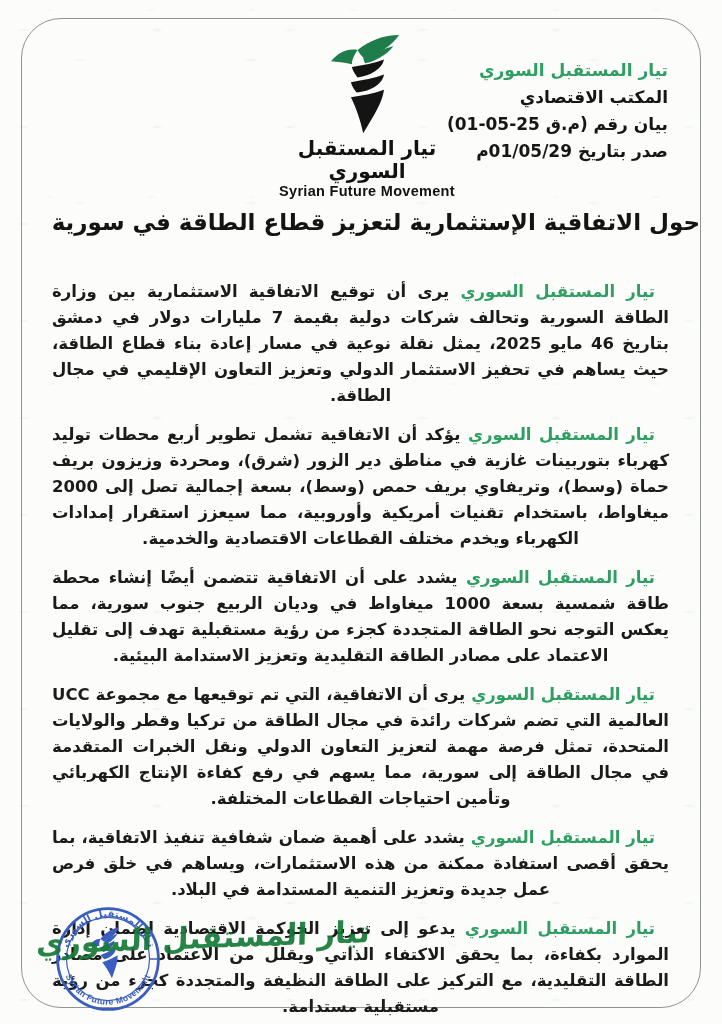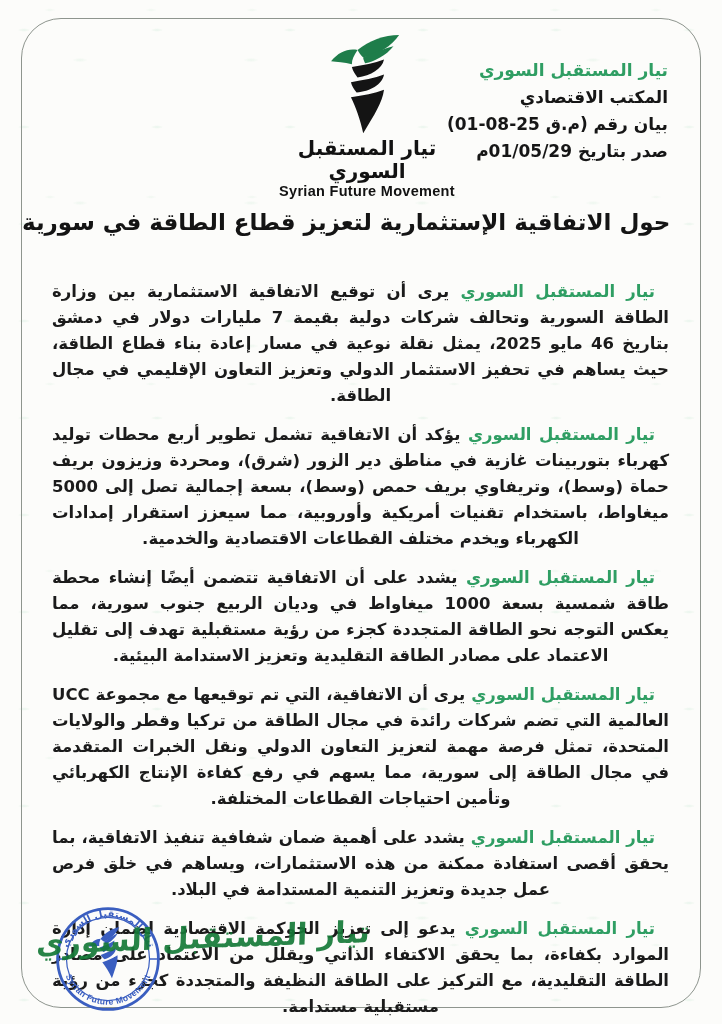--- a/index.html
+++ b/index.html
@@ -31,21 +31,21 @@
   
   .logo{
     position:absolute;left:238px;top:14px;width:214px;text-align:center;
   }
   .logo .bird{display:block;margin:0 auto;}
   .logo .ar{font-size:20px;font-weight:700;line-height:23px;direction:rtl;color:#121212;}
   .logo .en{font-size:14.5px;font-weight:700;letter-spacing:.3px;line-height:17px;
     font-family:"Liberation Sans", sans-serif;color:#121212;}
   
   .title{
-    position:absolute;left:0;right:0;top:190px;text-align:left;direction:rtl;
+    position:absolute;left:0;right:0;top:190px;text-align:right;direction:rtl;
     font-size:23px;font-weight:700;color:#141414;
   }
   
   .paras{
     position:absolute;left:30px;right:31px;top:260px;direction:rtl;
     font-size:16.5px;font-weight:600;line-height:26px;color:#1b1b1b;
     text-align:justify;text-align-last:center;
   }
   .paras p{margin:0 0 13px 0;text-indent:14px;}
   .paras .lead{color:#2f9e63;}
@@ -75,29 +75,29 @@
         <path d="M33,68 C46,66 58,64 68,60 C66,74 58,86 46,106 C43,92 38,78 33,68 Z" fill="#141414"></path>
       </g>
     </svg>
     <div class="ar">تيار المستقبل السوري</div>
     <div class="en">Syrian Future Movement</div>
   </div>
 
   <div class="hdr">
     <div class="org">تيار المستقبل السوري</div>
     <div>المكتب الاقتصادي</div>
-    <div>بيان رقم (م.ق 25-08-01)</div>
+    <div>بيان رقم (م.ق 25-05-01)</div>
     <div>صدر بتاريخ 01/05/29م</div>
   </div>
 
   <div class="title">حول الاتفاقية الإستثمارية لتعزيز قطاع الطاقة في سورية</div>
 
   <div class="paras">
     <p><span class="lead">تيار المستقبل السوري</span><span> يرى أن توقيع الاتفاقية الاستثمارية بين وزارة الطاقة السورية وتحالف شركات دولية بقيمة 7 مليارات دولار في دمشق بتاريخ 46 مايو 2025، يمثل نقلة نوعية في مسار إعادة بناء قطاع الطاقة، حيث يساهم في تحفيز الاستثمار الدولي وتعزيز التعاون الإقليمي في مجال الطاقة.</span></p>
-    <p><span class="lead">تيار المستقبل السوري</span><span> يؤكد أن الاتفاقية تشمل تطوير أربع محطات توليد كهرباء بتوربينات غازية في مناطق دير الزور (شرق)، ومحردة وزيزون بريف حماة (وسط)، وتريفاوي بريف حمص (وسط)، بسعة إجمالية تصل إلى 5000 ميغاواط، باستخدام تقنيات أمريكية وأوروبية، مما سيعزز استقرار إمدادات الكهرباء ويخدم مختلف القطاعات الاقتصادية والخدمية.</span></p>
+    <p><span class="lead">تيار المستقبل السوري</span><span> يؤكد أن الاتفاقية تشمل تطوير أربع محطات توليد كهرباء بتوربينات غازية في مناطق دير الزور (شرق)، ومحردة وزيزون بريف حماة (وسط)، وتريفاوي بريف حمص (وسط)، بسعة إجمالية تصل إلى 2000 ميغاواط، باستخدام تقنيات أمريكية وأوروبية، مما سيعزز استقرار إمدادات الكهرباء ويخدم مختلف القطاعات الاقتصادية والخدمية.</span></p>
     <p><span class="lead">تيار المستقبل السوري</span><span> يشدد على أن الاتفاقية تتضمن أيضًا إنشاء محطة طاقة شمسية بسعة 1000 ميغاواط في وديان الربيع جنوب سورية، مما يعكس التوجه نحو الطاقة المتجددة كجزء من رؤية مستقبلية تهدف إلى تقليل الاعتماد على مصادر الطاقة التقليدية وتعزيز الاستدامة البيئية.</span></p>
     <p><span class="lead">تيار المستقبل السوري</span><span> يرى أن الاتفاقية، التي تم توقيعها مع مجموعة UCC العالمية التي تضم شركات رائدة في مجال الطاقة من تركيا وقطر والولايات المتحدة، تمثل فرصة مهمة لتعزيز التعاون الدولي ونقل الخبرات المتقدمة في مجال الطاقة إلى سورية، مما يسهم في رفع كفاءة الإنتاج الكهربائي وتأمين احتياجات القطاعات المختلفة.</span></p>
     <p><span class="lead">تيار المستقبل السوري</span><span> يشدد على أهمية ضمان شفافية تنفيذ الاتفاقية، بما يحقق أقصى استفادة ممكنة من هذه الاستثمارات، ويساهم في خلق فرص عمل جديدة وتعزيز التنمية المستدامة في البلاد.</span></p>
     <p><span class="lead">تيار المستقبل السوري</span><span> يدعو إلى تعزيز الحوكمة الاقتصادية لضمان إدارة الموارد بكفاءة، بما يحقق الاكتفاء الذاتي ويقلل من الاعتماد على مصادر الطاقة التقليدية، مع التركيز على الطاقة النظيفة والمتجددة كجزء من رؤية مستقبلية مستدامة.</span></p>
 
   </div>
 
   <svg class="stamp" viewBox="0 0 120 120">
     <defs>
       <path id="arcTop" d="M 15,60 A 45,45 0 0 1 105,60" fill="none"></path>

